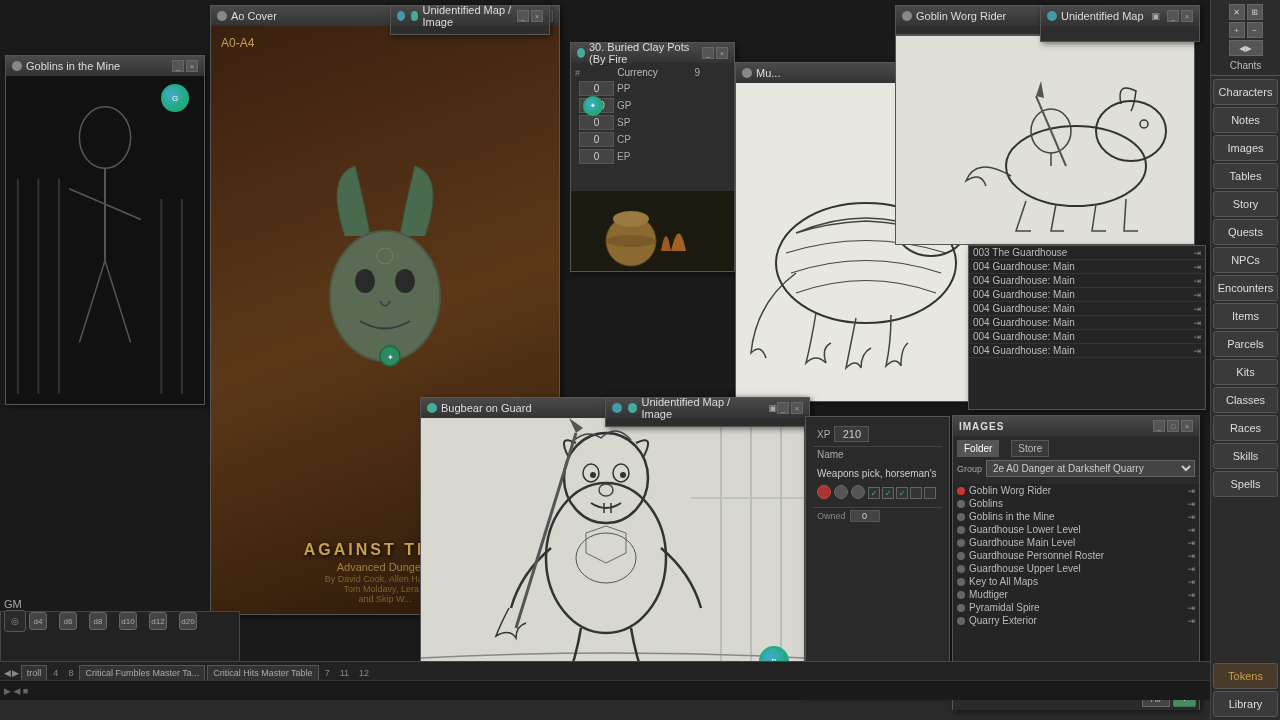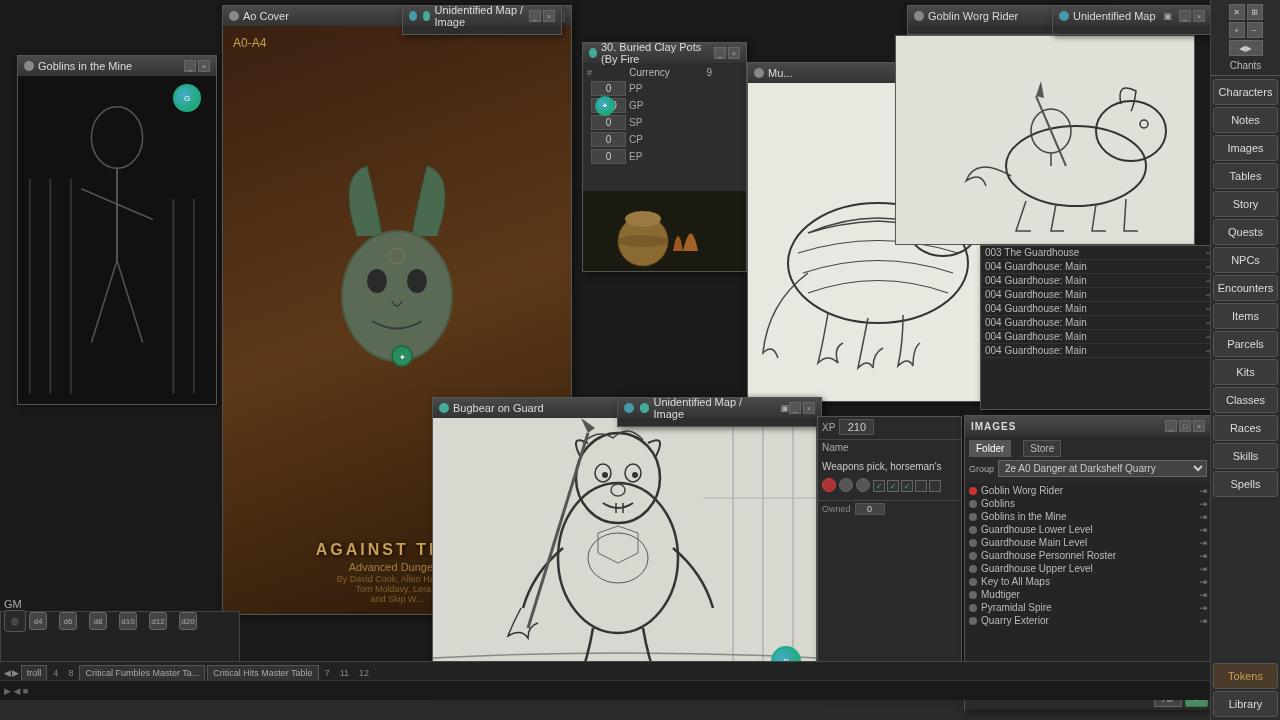--- a/index.html
+++ b/index.html
@@ -77,21 +77,20 @@
       flex-direction: column;
       padding: 2px;
     }
 
     
     .window {
       position: absolute;
       background: #2d2d2d;
       border: 1px solid #555;
       box-shadow: 2px 2px 6px rgba(0,0,0,0.5);
-      margin-left: 12px;
     }
 
     .window-title {
       background: linear-gradient(to bottom, #4a4a4a, #333);
       padding: 2px 6px;
       font-size: 11px;
       color: #ddd;
       display: flex;
       align-items: center;
       justify-content: space-between;
@@ -173,21 +172,21 @@
     .window-worg {
       top: 5px; left: 895px;
       width: 200px;
       height: 30px;
     }
 
     
     .window-map2 {
       top: 5px; left: 1040px;
       width: 160px;
-      height: 30px;
+      height: 37px;
     }
 
     
     .window-bugbear {
       top: 397px; left: 420px;
       width: 385px;
       height: 295px;
     }
 
     
@@ -762,21 +761,21 @@
       </div>
       <div class="win-controls">
         <div class="win-ctrl-btn">_</div>
         <div class="win-ctrl-btn">×</div>
       </div>
     </div>
   </div>
 
 
   <div class="window window-monster" style="top:416px; left:805px; width:145px; height:280px;">
-    <div style="background:#2a2a2a; padding:0; height:100%;">
+    <div style="background:#2a2a2a; padding:7px; height:100%;">
       <div class="xp-row">
         <span style="color:#aaa; font-size:10px;">XP</span>
         <div class="xp-val">210</div>
       </div>
       <div style="padding:2px 4px; font-size:10px; color:#aaa; border-top:1px solid #444; margin-top:2px;">
         <span>Name</span>
       </div>
       <div style="padding:2px 4px; font-size:10px; color:#ccc; margin-top:4px;">
         <span>Weapons pick, horseman's</span>
       </div>

